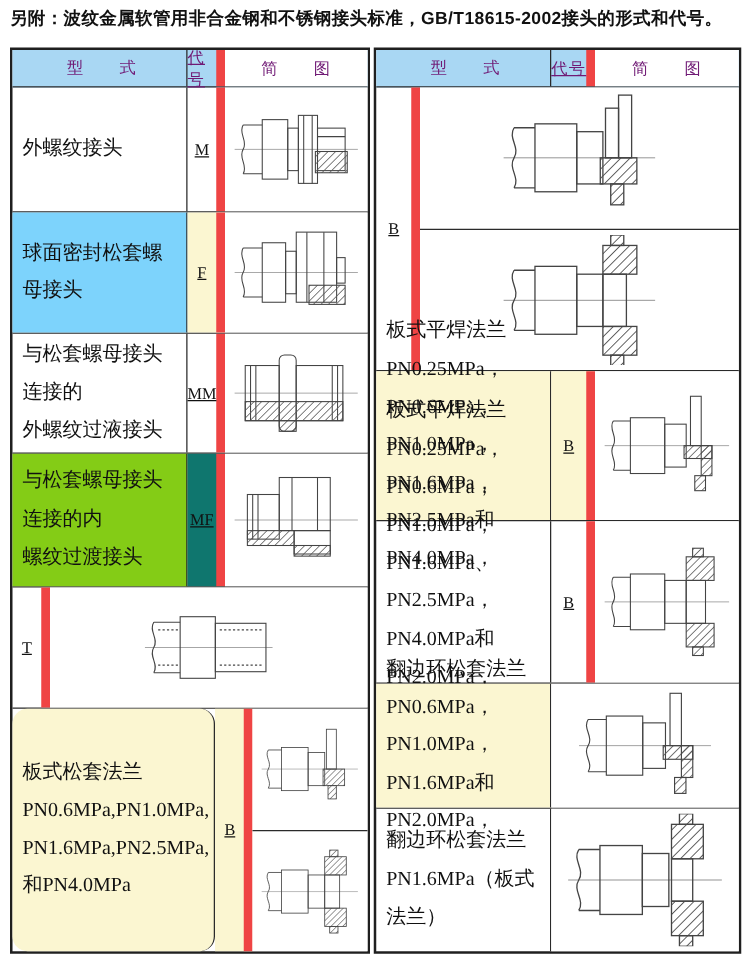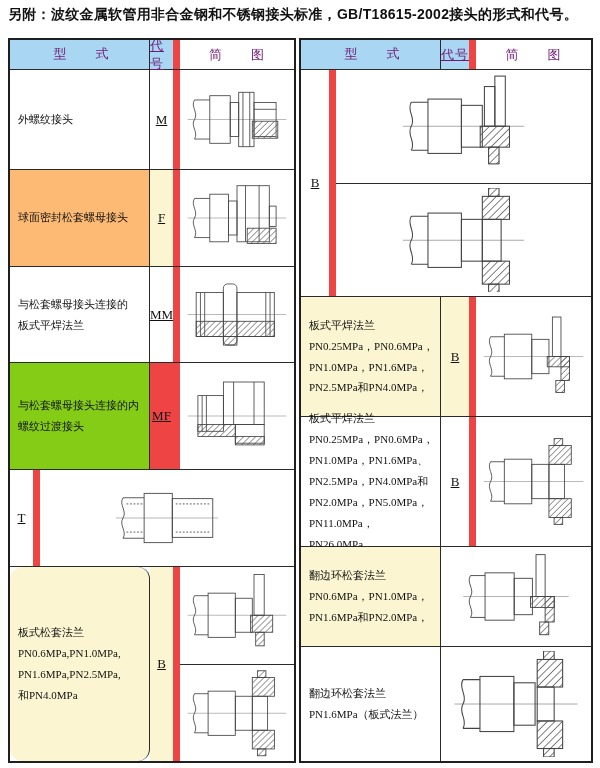--- a/index.html
+++ b/index.html
@@ -10,21 +10,21 @@
   .tbl{position:absolute;top:38px;height:725px;border:2px solid #1f1f1f;
        box-sizing:border-box;background:#fff;}
   .tbl-left{left:8px;width:288px;}
   .tbl-right{left:299px;width:294px;}
   .row{display:flex;border-bottom:1px solid #2a2a2a;box-sizing:border-box;}
   .row:last-child{border-bottom:none;}
   .hdr-row{height:30px;}
   .cell{box-sizing:border-box;}
   .ct{flex:0 0 140px;border-right:1px solid #2a2a2a;display:flex;align-items:center;
       padding:4px 4px 4px 8px;font-family:"Liberation Serif","DejaVu Serif",serif;
-      font-size:11px;line-height:1.9;white-space:pre-line;}
+      font-size:16px;line-height:1.9;white-space:pre-line;}
   .cc{flex:0 0 30px;border-right:7px solid #ef4444;display:flex;align-items:center;
       justify-content:center;font-family:"Liberation Serif","DejaVu Serif",serif;
       font-size:13px;text-decoration:underline;}
   .tbl-right .cc{flex-basis:35px;}
   .cd{flex:1;display:flex;flex-direction:column;background:#fff;text-align:center;}
   .diag{flex:1;display:flex;align-items:center;justify-content:center;
         overflow:hidden;padding:4px 6px;}
   .diag + .diag{border-top:1px solid #2a2a2a;}
   .diag svg{display:block;width:100%;height:100%;}
   .hdr{display:flex;align-items:center;justify-content:center;font-size:13px;
@@ -63,21 +63,21 @@
               <line x1="75" y1="18" x2="75" y2="82" stroke="#444444" stroke-width="1"></line>
               <rect x="80" y="30" width="26" height="40" fill="none" stroke="#444444" stroke-width="1"></rect>
               <line x1="80" y1="38" x2="106" y2="38" stroke="#444444" stroke-width="1"></line>
               <rect x="78" y="52" width="30" height="20" fill="url(#hp0)" stroke="#444444" stroke-width="1"></rect>
             </svg>
           </div>
       </div>
     </div>
 
     <div class="row" style="height:97px">
-      <div class="cell ct" style="background: #fdba74; font-family: Liberation Mono, monospace;">球面密封松套螺母接头</div>
+      <div class="cell ct" style="background: #7dd3fc;">球面密封松套螺母接头</div>
       <div class="cell cc" style="background: rgb(251, 246, 209);">F</div>
       <div class="cell cd">
         <div class="diag">
             <svg viewBox="0 0 120 100" preserveAspectRatio="xMidYMid meet">
               <defs>
                 <pattern id="hp1" width="5" height="5" patternUnits="userSpaceOnUse" patternTransform="rotate(45)">
                   <line x1="0" y1="0" x2="0" y2="5" stroke="#555" stroke-width="1.4"></line>
                 </pattern>
               </defs>
               <line x1="2" y1="50" x2="118" y2="50" stroke="#777" stroke-width="0.6"></line>
@@ -89,21 +89,21 @@
               <line x1="86" y1="12" x2="86" y2="78" stroke="#444444" stroke-width="1"></line>
               <rect x="98" y="36" width="8" height="24" fill="none" stroke="#444444" stroke-width="1"></rect>
               <rect x="72" y="62" width="34" height="18" fill="url(#hp1)" stroke="#444444" stroke-width="1"></rect>
             </svg>
           </div>
       </div>
     </div>
 
     <div class="row" style="height:96px">
       <div class="cell ct">与松套螺母接头连接的
-板式平焊法兰</div>
+外螺纹过液接头</div>
       <div class="cell cc">MM</div>
       <div class="cell cd">
         <div class="diag">
             <svg viewBox="0 0 120 100" preserveAspectRatio="xMidYMid meet">
               <defs>
                 <pattern id="hp2" width="5" height="5" patternUnits="userSpaceOnUse" patternTransform="rotate(45)">
                   <line x1="0" y1="0" x2="0" y2="5" stroke="#555" stroke-width="1.4"></line>
                 </pattern>
               </defs>
               <line x1="2" y1="50" x2="118" y2="50" stroke="#777" stroke-width="0.6"></line>
@@ -117,21 +117,21 @@
               <rect x="12" y="58" width="92" height="18" fill="url(#hp2)" stroke="#444444" stroke-width="1"></rect>
               <rect x="44" y="76" width="16" height="10" fill="url(#hp2)" stroke="#444444" stroke-width="1"></rect>
             </svg>
           </div>
       </div>
     </div>
 
     <div class="row" style="height:107px">
       <div class="cell ct" style="background: #84cc16;">与松套螺母接头连接的内
 螺纹过渡接头</div>
-      <div class="cell cc" style="background: #ef4444;">MF</div>
+      <div class="cell cc" style="background: #0f766e;">MF</div>
       <div class="cell cd">
         <div class="diag">
             <svg viewBox="0 0 120 100" preserveAspectRatio="xMidYMid meet">
               <defs>
                 <pattern id="hp3" width="5" height="5" patternUnits="userSpaceOnUse" patternTransform="rotate(45)">
                   <line x1="0" y1="0" x2="0" y2="5" stroke="#555" stroke-width="1.4"></line>
                 </pattern>
               </defs>
               <line x1="2" y1="50" x2="118" y2="50" stroke="#777" stroke-width="0.6"></line>
               <rect x="14" y="26" width="30" height="42" fill="none" stroke="#444444" stroke-width="1"></rect>

